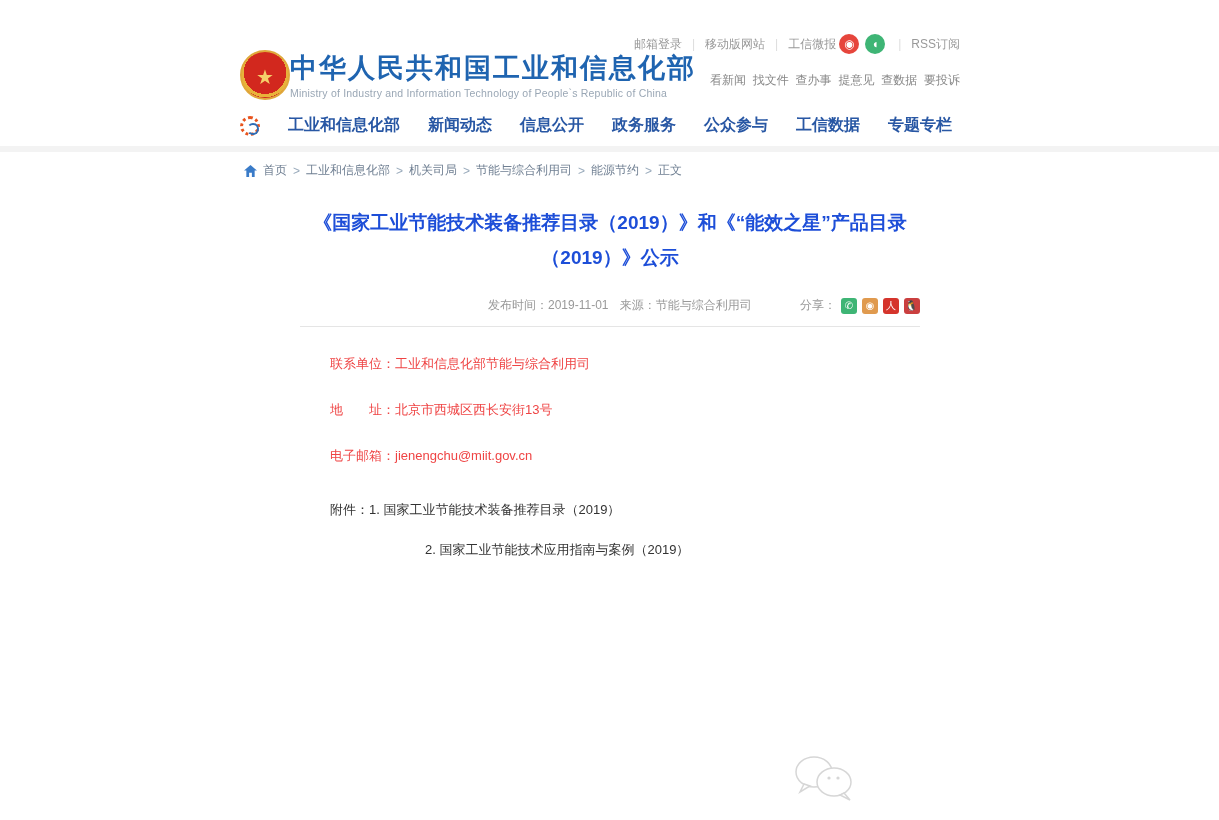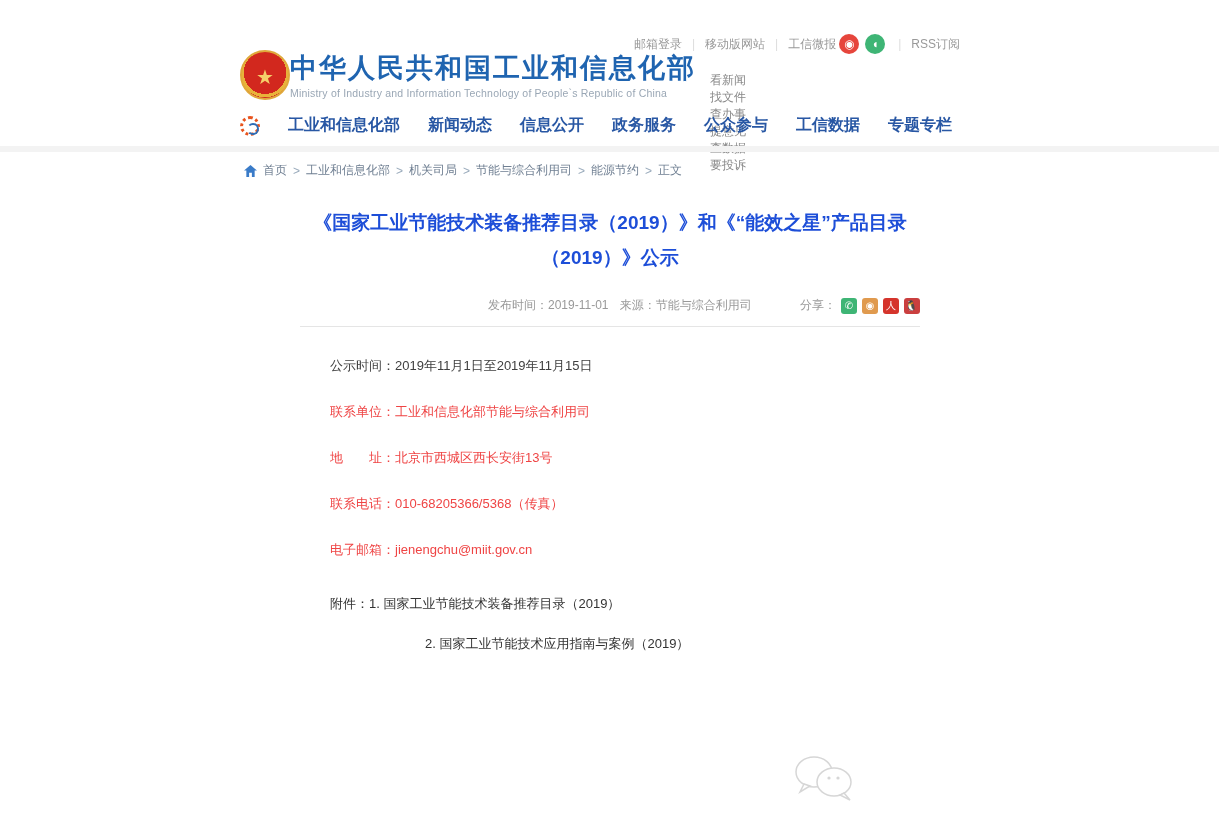--- a/index.html
+++ b/index.html
@@ -46,21 +46,21 @@
   .search-input {
     width:188px; height:28px; border:1px solid #ddd; border-right:none;
     font-size:12px; padding:0 8px; outline:none; color:#333;
   }
   .search-btn {
     width:62px; height:28px; background:#4a9be0; color:#fff; border:none;
     font-size:13px; cursor:pointer;
   }
   .quick-links {
     display:flex; justify-content:space-between; margin-top:10px;
-    font-size:12px; color:#888;flex-direction:column;
+    font-size:12px; color:#888;
   }
   .quick-links span { cursor:pointer; }
 
   
   .nav {
     position:absolute; top:115px; left:240px; width:720px;
     display:flex; align-items:center; gap:28px;
     font-size:16px; font-weight:bold; color:#2857a4;
   }
   .gear-icon {
@@ -202,25 +202,23 @@
         <span>分享：</span>
         <span class="share-ico s-wechat">✆</span>
         <span class="share-ico s-weibo">◉</span>
         <span class="share-ico s-renren">人</span>
         <span class="share-ico s-qq">🐧</span>
       </div>
     </div>
     <hr class="meta-hr">
 
 
-    <p class="notice-line">公示时间：2019年11月1日至2019年11月15日</p>
 
     <p class="contact-line">联系单位：工业和信息化部节能与综合利用司</p>
     <p class="contact-line">地　　址：北京市西城区西长安街13号</p>
-    <p class="contact-line">联系电话：010-68205366/5368（传真）</p>
     <p class="contact-line">电子邮箱：jienengchu@miit.gov.cn</p>
 
     <div class="attach-block">
       <p class="attach-first">
         <span class="attach-label">附件：</span><span class="attach-item">1. 国家工业节能技术装备推荐目录（2019）</span>
       </p>
       <p class="attach-sub"><span class="attach-item">2. 国家工业节能技术应用指南与案例（2019）</span></p>
 
     </div>
 

